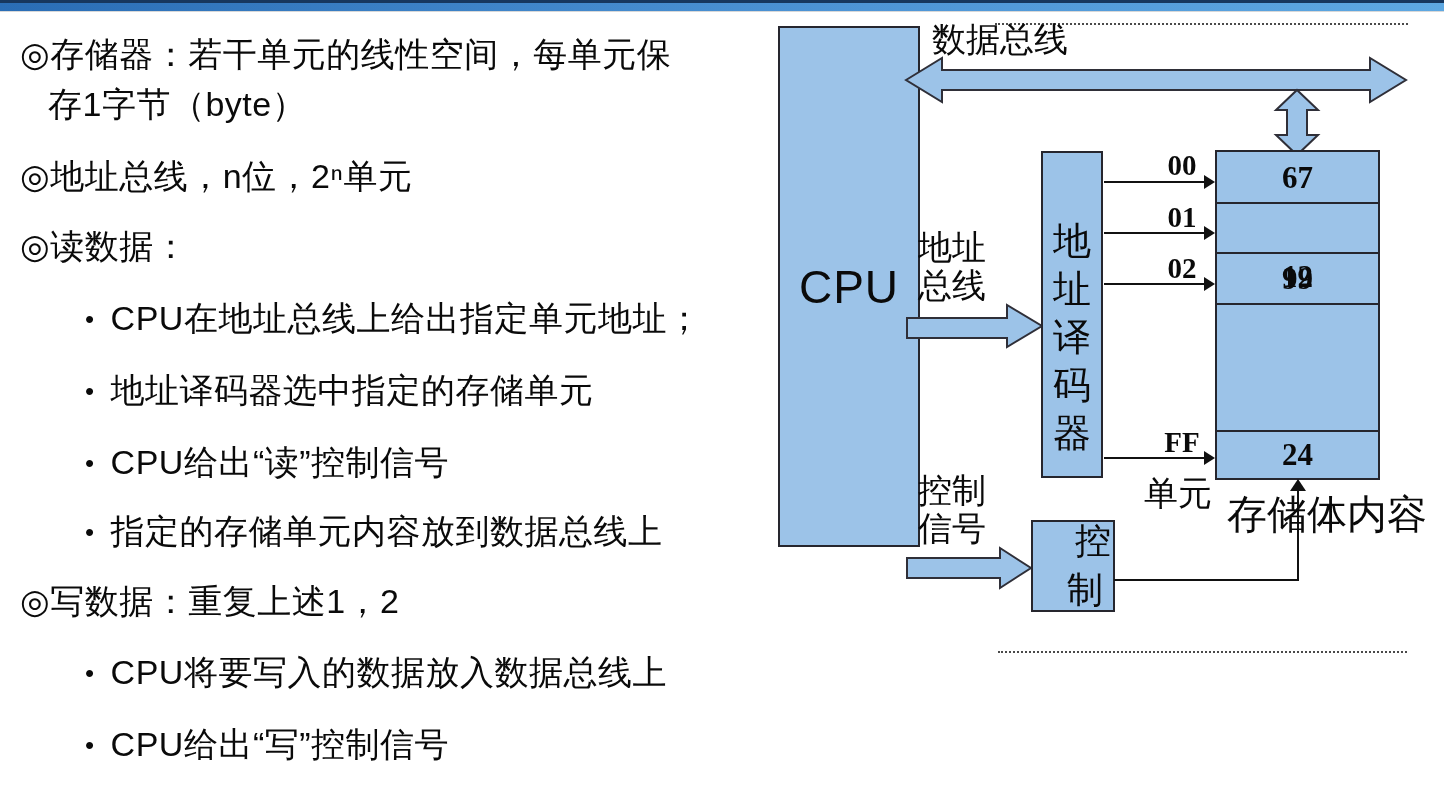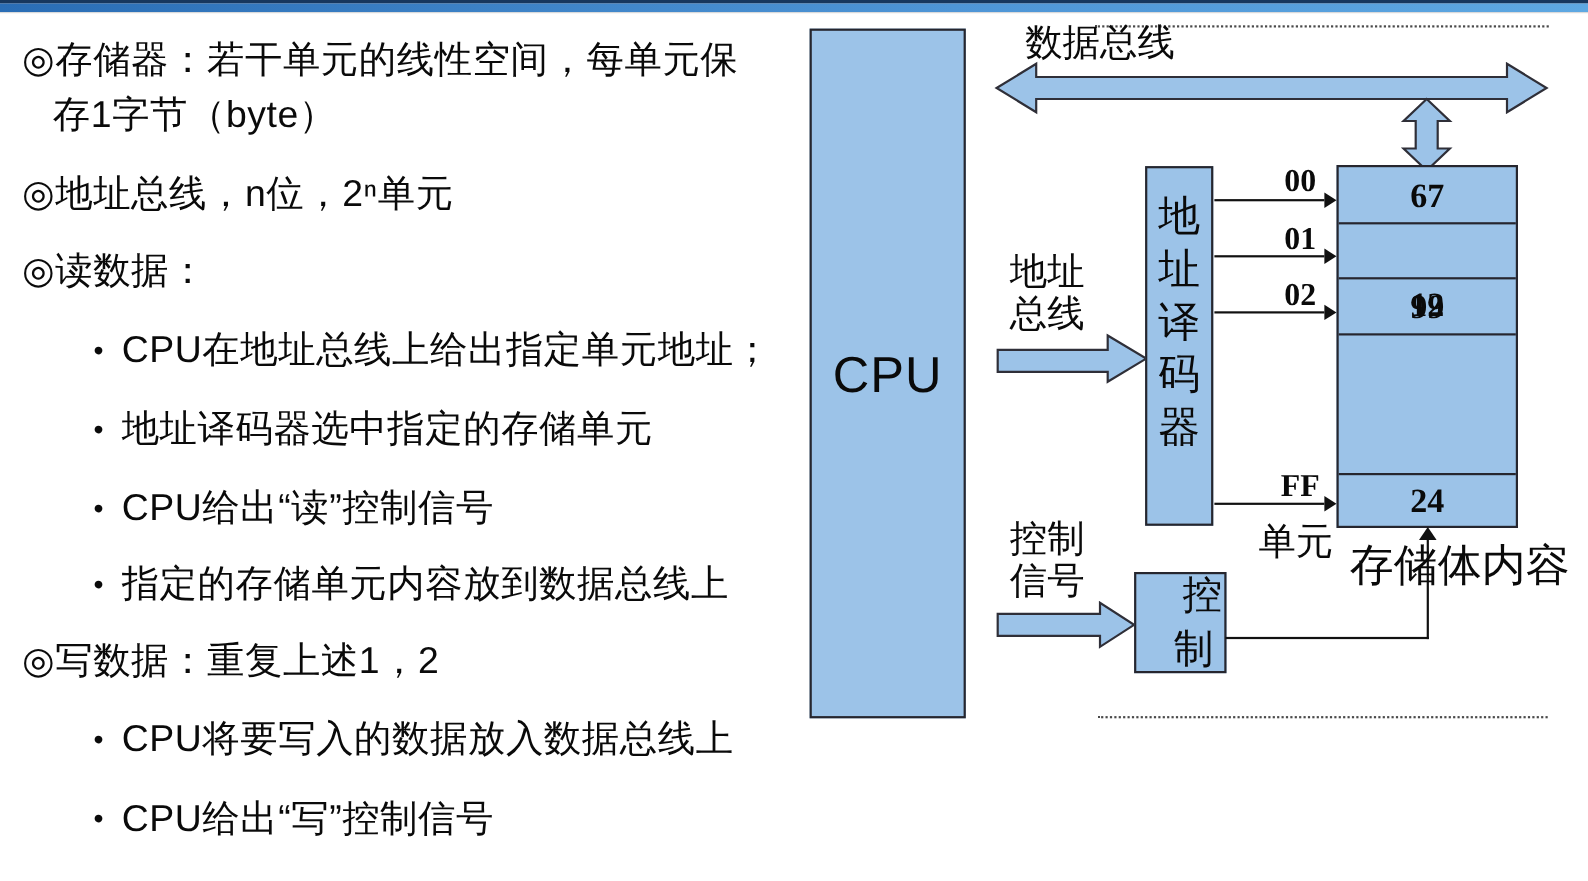--- a/index.html
+++ b/index.html
@@ -44,27 +44,27 @@
   .l8  { top: 581px; }
   .l9  { top: 652px; }
   .l10 { top: 724px; }
 
   
   .box {
     position: absolute;
     background: #9cc3e8;
     border: 2.5px solid #26262e;
   }
-  .cpu-box { left: 736px; top: 26px; width: 142px; height: 627px;
+  .cpu-box { left: 778px; top: 26px; width: 142px; height: 521px;
     display: flex; align-items: center; justify-content: center; }
   .cpu-box .cpu-label { font-size: 46px; letter-spacing: 1px; }
 
   .decoder-box { left: 1041px; top: 151px; width: 62px; height: 327px; }
   .decoder-text {
-    width: 42px; margin: 20px auto 0 auto;
+    width: 42px; margin: 64px auto 0 auto;
     font-family: "Liberation Serif", "DejaVu Serif", serif;
     font-size: 38px; line-height: 48px; text-align: center;
     word-break: break-all;
   }
 
   .memory-box { left: 1215px; top: 150px; width: 165px; height: 330px; }
   .mem-line { position: absolute; left: 1217px; width: 161px; height: 2px; background: #26262e; }
   .ml0 { top: 202px; } .ml1 { top: 252px; } .ml2 { top: 303px; } .ml3 { top: 430px; }
   .mem-val {
     position: absolute; left: 1215px; width: 165px; text-align: center;

